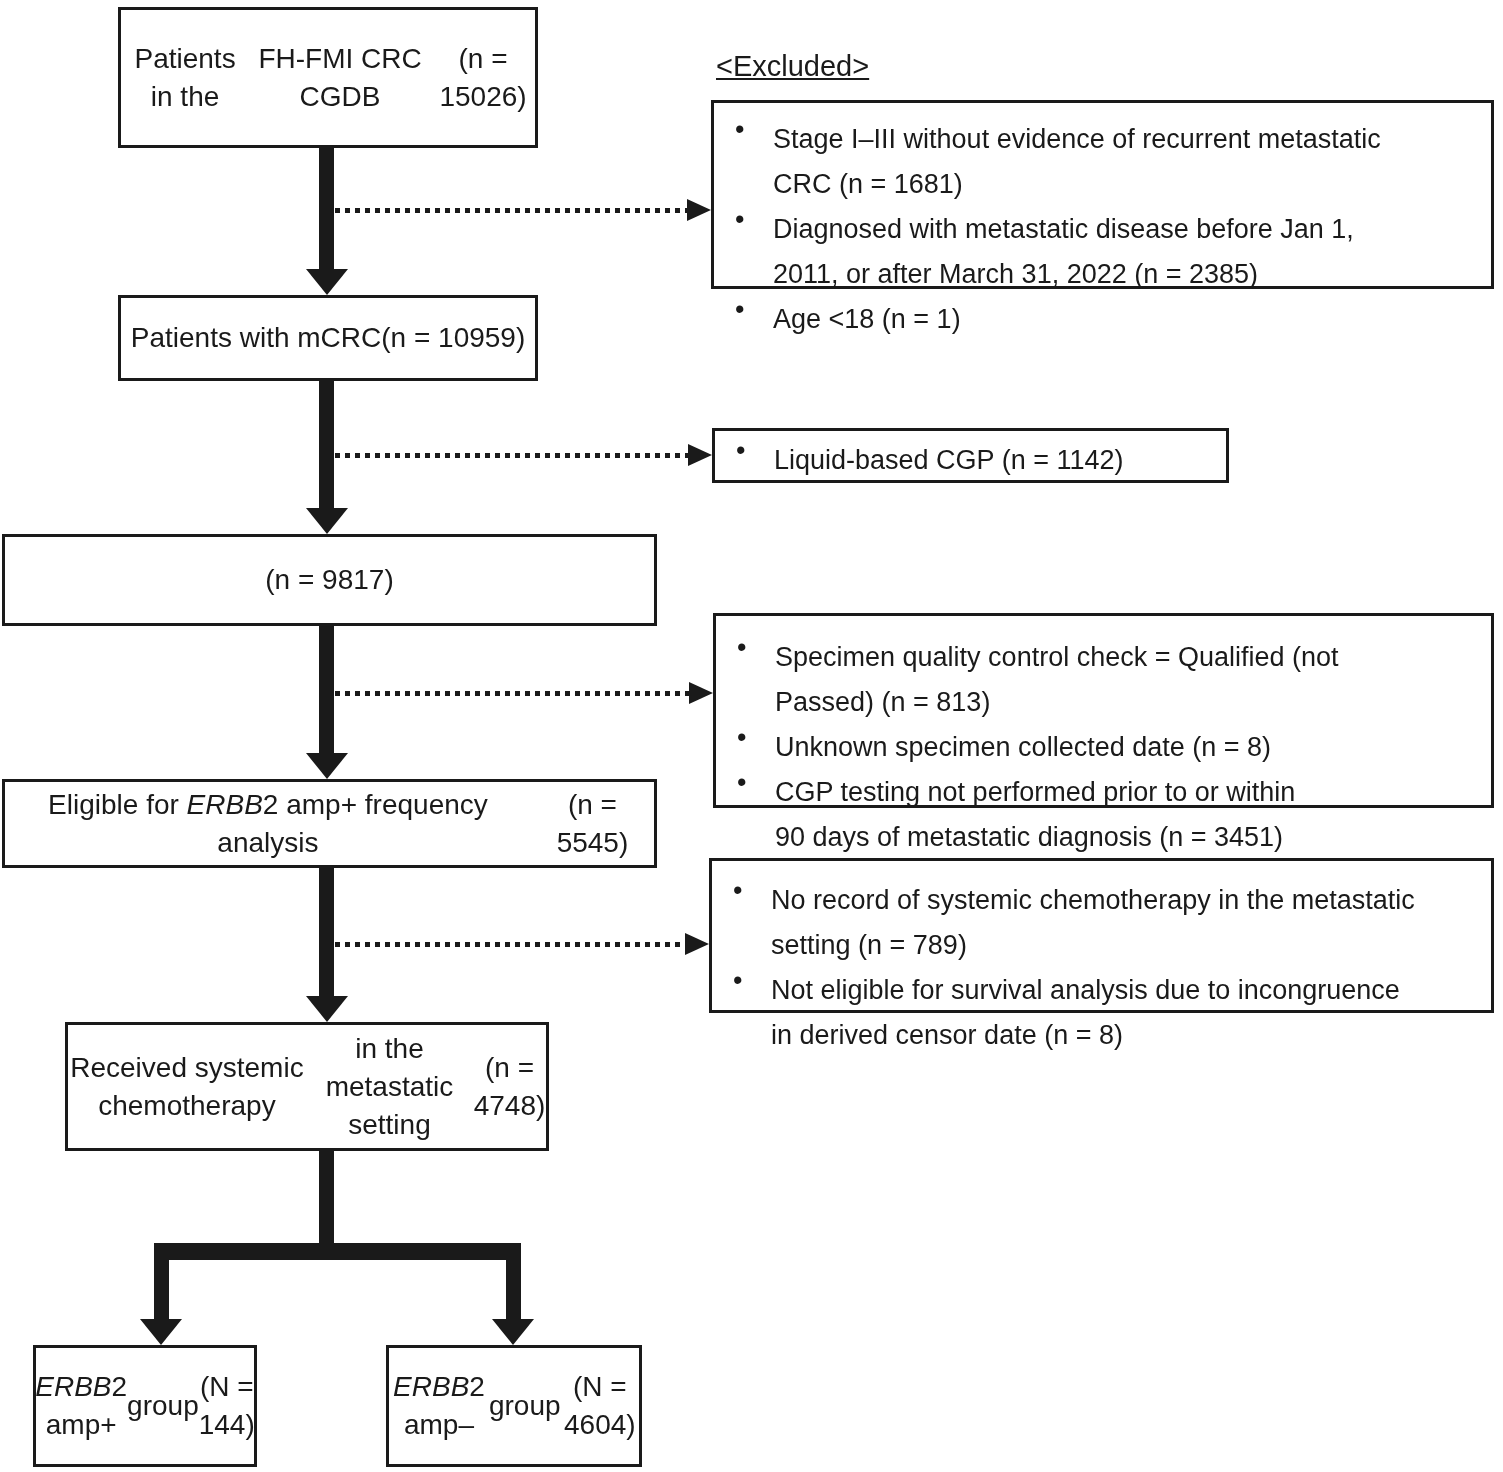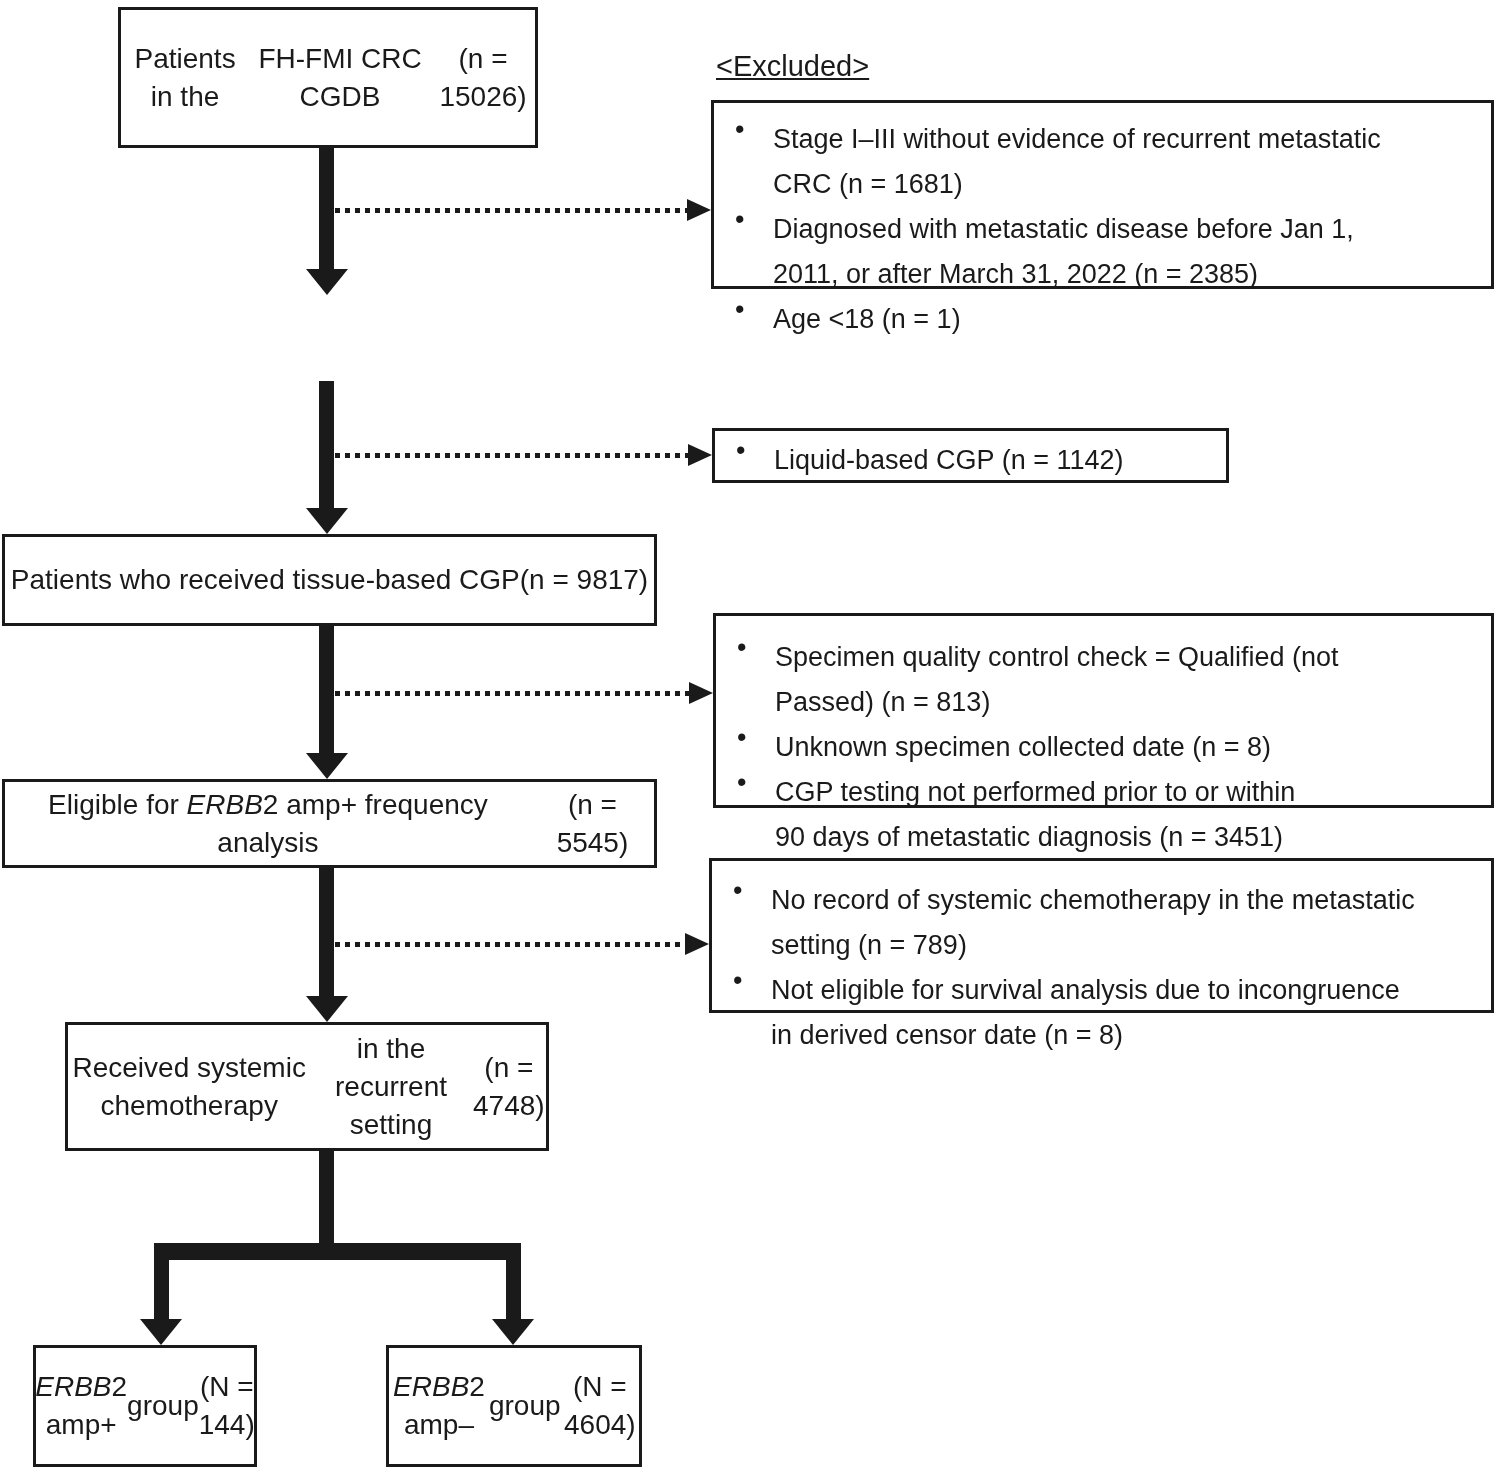--- a/index.html
+++ b/index.html
@@ -50,34 +50,37 @@
 <body>
 
 <div class="canvas">
 
   <div class="fbox" style="left:118px;top:7px;width:420px;height:141px">
     <div class="line">Patients in the</div>
     <div class="line">FH-FMI CRC CGDB</div>
     <div class="line">(n = 15026)</div>
   </div>
 
+  <div class="fbox" style="left:118px;top:295px;width:420px;height:86px">
+    <div class="line">Patients with mCRC</div>
+    <div class="line">(n = 10959)</div>
+  </div>
 
   <div class="fbox" style="left:2px;top:534px;width:655px;height:92px">
-    <div class="line">Patients who received tissue-based CGP</div>
     <div class="line">(n = 9817)</div>
   </div>
 
   <div class="fbox" style="left:2px;top:779px;width:655px;height:89px">
     <div class="line"><span>Eligible for </span><span class="gene">ERBB</span><span>2 amp+ frequency analysis</span></div>
     <div class="line">(n = 5545)</div>
   </div>
 
   <div class="fbox" style="left:65px;top:1022px;width:484px;height:129px">
     <div class="line">Received systemic chemotherapy</div>
-    <div class="line">in the recurrent setting</div>
+    <div class="line">in the metastatic setting</div>
     <div class="line">(n = 4748)</div>
   </div>
 
   <div class="fbox" style="left:33px;top:1345px;width:224px;height:122px">
     <div class="line"><span class="gene">ERBB</span><span>2 amp+</span></div>
     <div class="line">group</div>
     <div class="line">(N = 144)</div>
   </div>
 
   <div class="fbox" style="left:386px;top:1345px;width:256px;height:122px">

